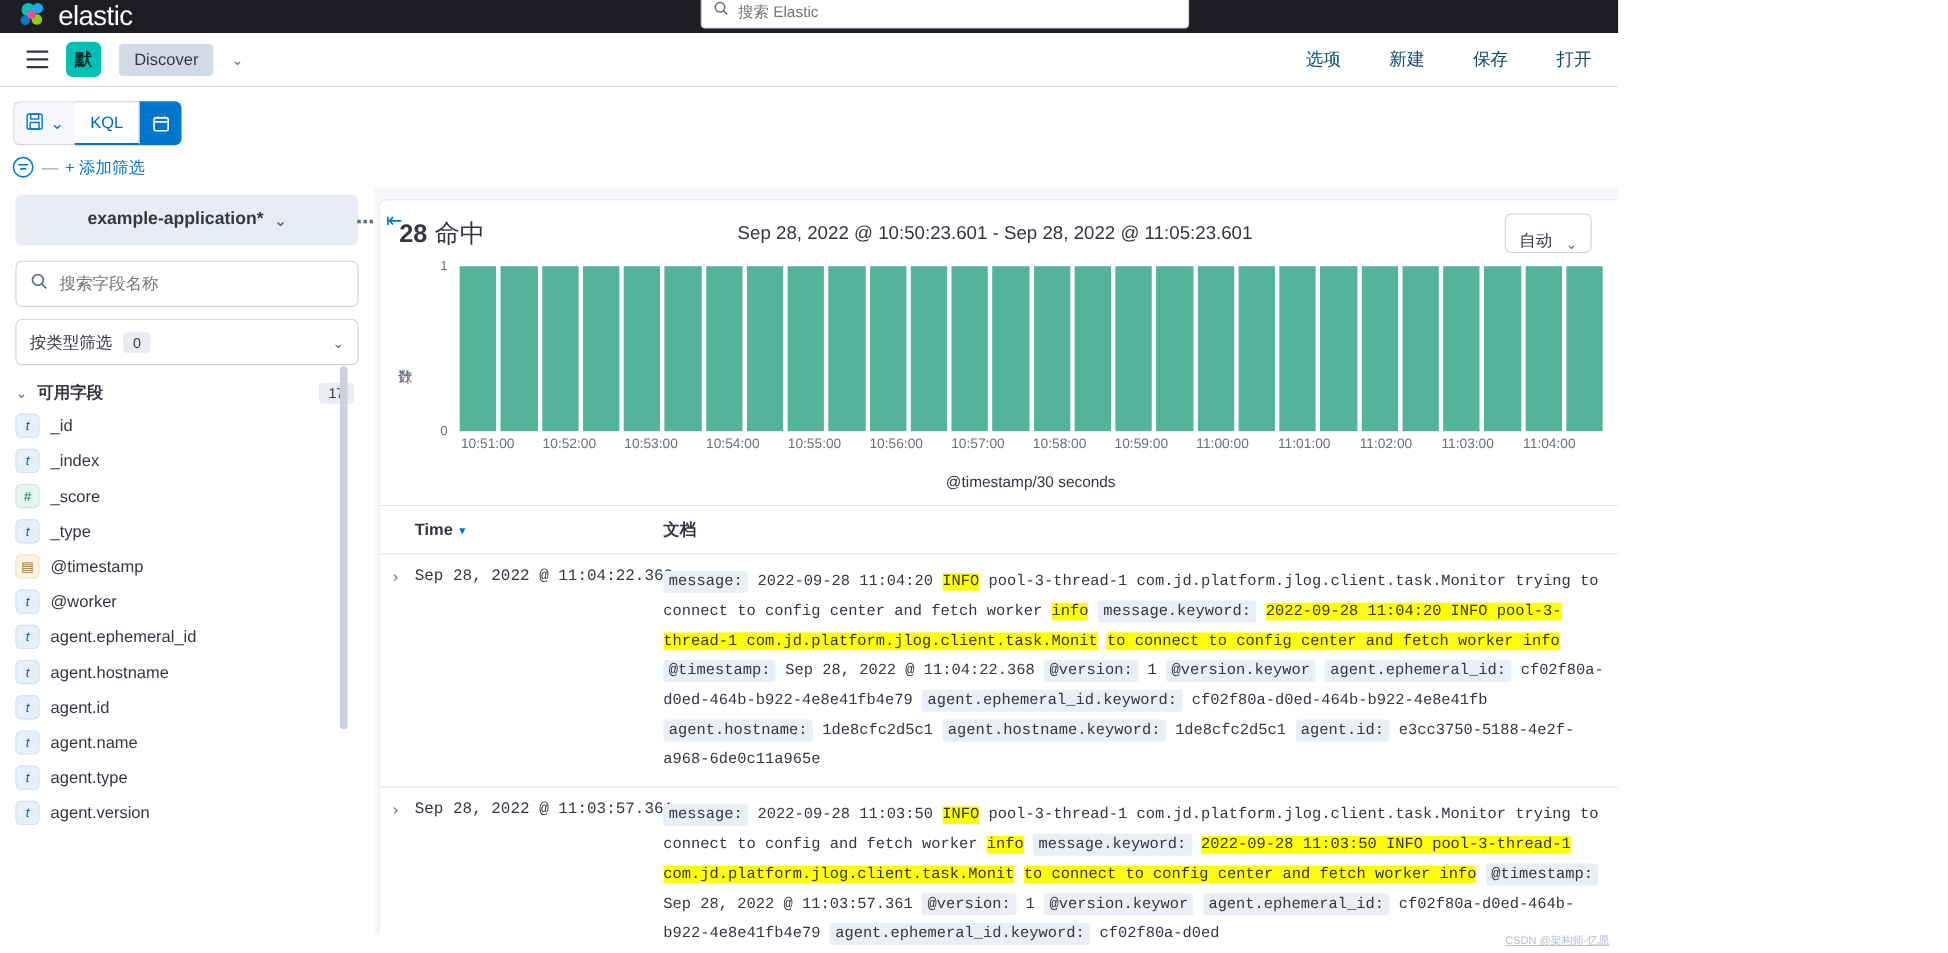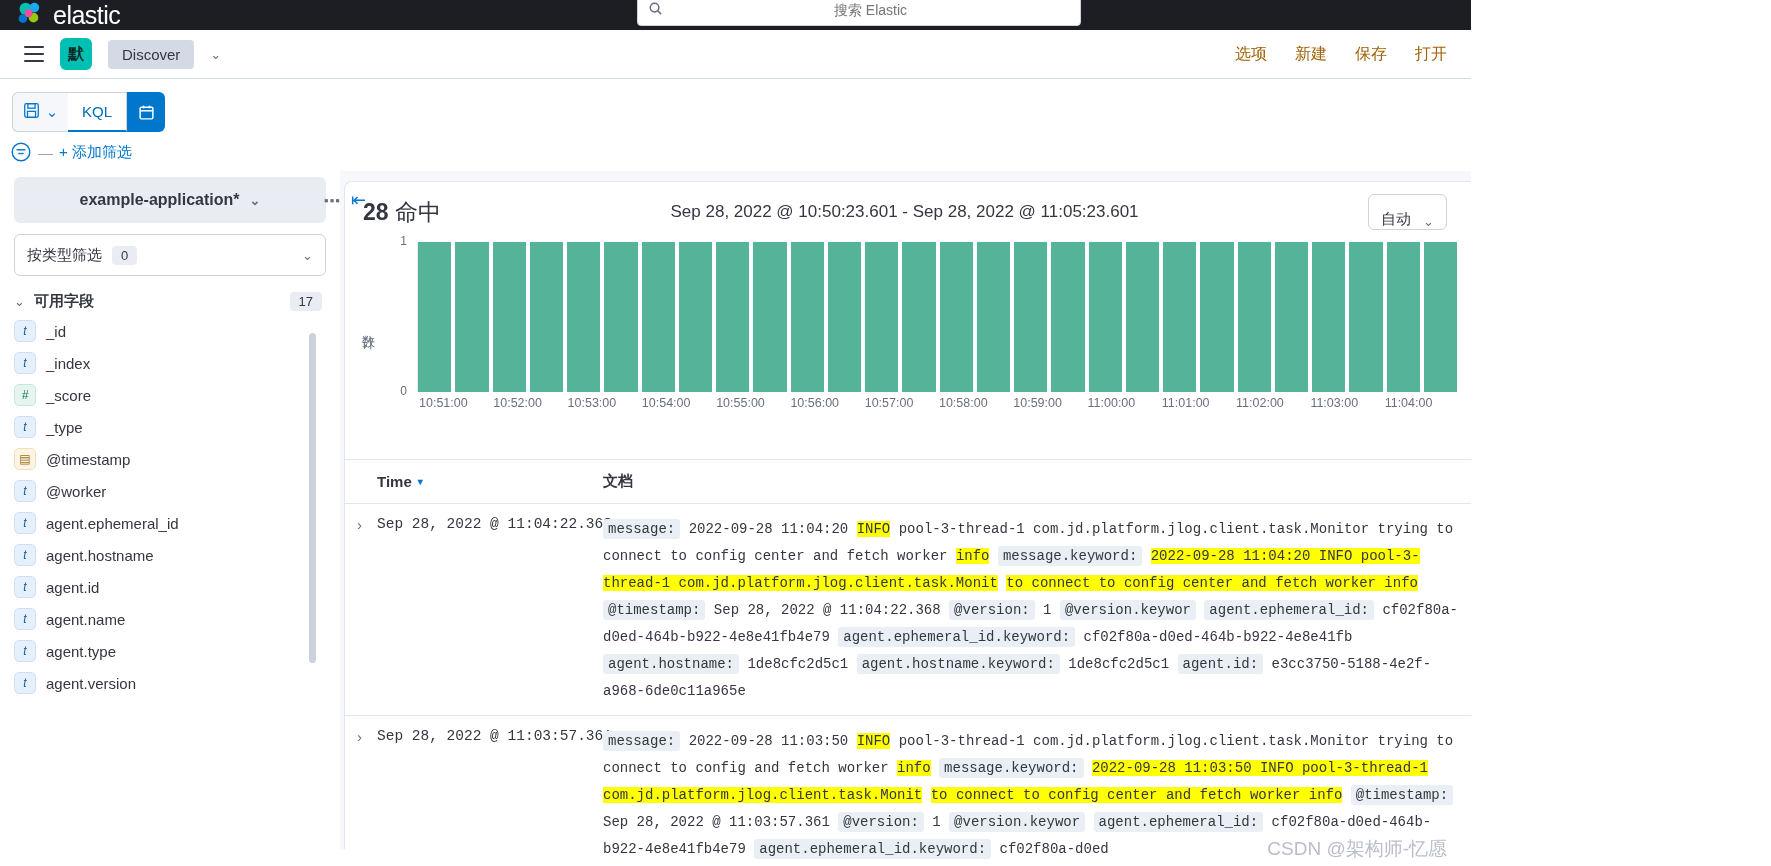--- a/index.html
+++ b/index.html
@@ -20,21 +20,21 @@
   .elastic-logo { display: flex; align-items: center; gap: 9px; margin-left: 16px; }
   .logo-mark { width: 28px; height: 28px; position: relative; display:block; }
   .logo-word { color: #fff; font-size: 25px; letter-spacing: -0.5px; font-weight: 400; }
   .global-search {
     position: absolute; left: 637px; top: -6px; width: 444px; height: 32px;
     background: #fff; border-radius: 4px; display: flex; align-items: center;
     padding: 0 10px; gap: 8px; border: 1px solid #cfd3da;
   }
   .global-search input {
     border: 0; outline: 0; font-size: 14px; color: #737373; width: 100%;
-    font-family: "Liberation Sans", sans-serif; background: transparent; text-align: center;
+    font-family: "Liberation Sans", sans-serif; background: transparent;
   }
 
   
   .navrow {
     height: 49px; background: #fff; border-bottom: 1px solid #d3dae6;
     display: flex; align-items: center; padding: 0 24px; gap: 16px;
   }
   .hamburger { width: 20px; height: 16px; display: flex; flex-direction: column;
     justify-content: space-between; cursor: pointer; }
   .hamburger span { display: block; height: 2px; background: #343741; border-radius: 1px; }
@@ -42,21 +42,21 @@
     width: 32px; height: 32px; border-radius: 6px; background: #00BFB3;
     color: #0b2b26; font-size: 16px; display: flex; align-items: center; justify-content: center;
     font-weight: 600;
   }
   .app-chip {
     background: #d3dae6; color: #343741; border-radius: 4px; padding: 6px 14px;
     font-size: 15px; font-weight: 500;
   }
   .chev { color: #69707d; font-size: 13px; }
   .nav-spacer { flex: 1; }
-  .nav-link { color: #a16207; font-size: 16px; margin-left: 12px; cursor: pointer; }
+  .nav-link { color: #0c4a6e; font-size: 16px; margin-left: 28px; cursor: pointer; }
 
   
   .querybar {
     display: flex; align-items: center; padding: 10px 0 0 12px; gap: 0;
     height: 56px;
   }
   .saved-query-btn {
     height: 40px; min-width: 56px; background: #f5f7fa; border: 1px solid #cfd3da;
     border-right: 0; border-radius: 6px 0 0 6px; display: flex; align-items: center;
     justify-content: center; gap: 6px; color: #0077cc; font-size: 15px;
@@ -194,22 +194,23 @@
   }
   .row-doc {
     flex: 1; font-family: "Liberation Mono", monospace; font-size: 14px; color: #343741;
     line-height: 27px; padding-right: 6px; overflow: hidden;
   }
   .fname {
     background: #e9eff5; border-radius: 3px; padding: 2px 5px; color: #343741;
   }
   .hl { background: #ffff00; }
   .watermark {
-    position: absolute; right: 24px; bottom: 4px; color: #b9bec9; font-size: 19px;
+    position: absolute; right: 8px; bottom: 4px; color: #b9bec9; font-size: 10px;
     font-family: "Liberation Sans", sans-serif;
+    text-decoration: underline;
   }
 </style>
 </head>
 <body>
 
 <div class="app">
 
   <div class="topbar">
     <div class="elastic-logo">
       <span class="logo-mark">
@@ -289,20 +290,29 @@
     <div class="sidebar">
       <div class="index-select">
         <span>example-application*</span>
         <span class="chev">⌄</span>
       </div>
       <div class="sidebar-icons">
         <span class="dots">▪▪▪</span>
         <span class="collapse-icon">⇤</span>
       </div>
 
+      <div class="field-search">
+        <span>
+          <svg width="17" height="17" viewBox="0 0 16 16" fill="none" stroke="#69707d" stroke-width="1.5">
+            <circle cx="7" cy="7" r="4.6"></circle>
+              <line x1="10.4" y1="10.4" x2="14.2" y2="14.2"></line>
+          </svg>
+        </span>
+        <input type="text" placeholder="搜索字段名称" style="">
+      </div>
 
       <div class="type-filter">
         <span class="lbl">按类型筛选</span>
         <span class="count-pill">0</span>
         <span class="tf-spacer"></span>
         <span class="chev">⌄</span>
       </div>
 
       <div class="section-head">
         <span class="chev">⌄</span>
@@ -424,20 +434,21 @@
               <div class="xtick">10:56:00</div>
               <div class="xtick">10:57:00</div>
               <div class="xtick">10:58:00</div>
               <div class="xtick">10:59:00</div>
               <div class="xtick">11:00:00</div>
               <div class="xtick">11:01:00</div>
               <div class="xtick">11:02:00</div>
               <div class="xtick">11:03:00</div>
               <div class="xtick">11:04:00</div>
             </div>
+          <div class="xlabel">@timestamp/30 seconds</div>
         </div>
 
         <div class="table-head">
           <div class="th-time">
             <span>Time</span>
             <span class="sort-caret">▾</span>
           </div>
           <div class="th-doc">文档</div>
         </div>
 

